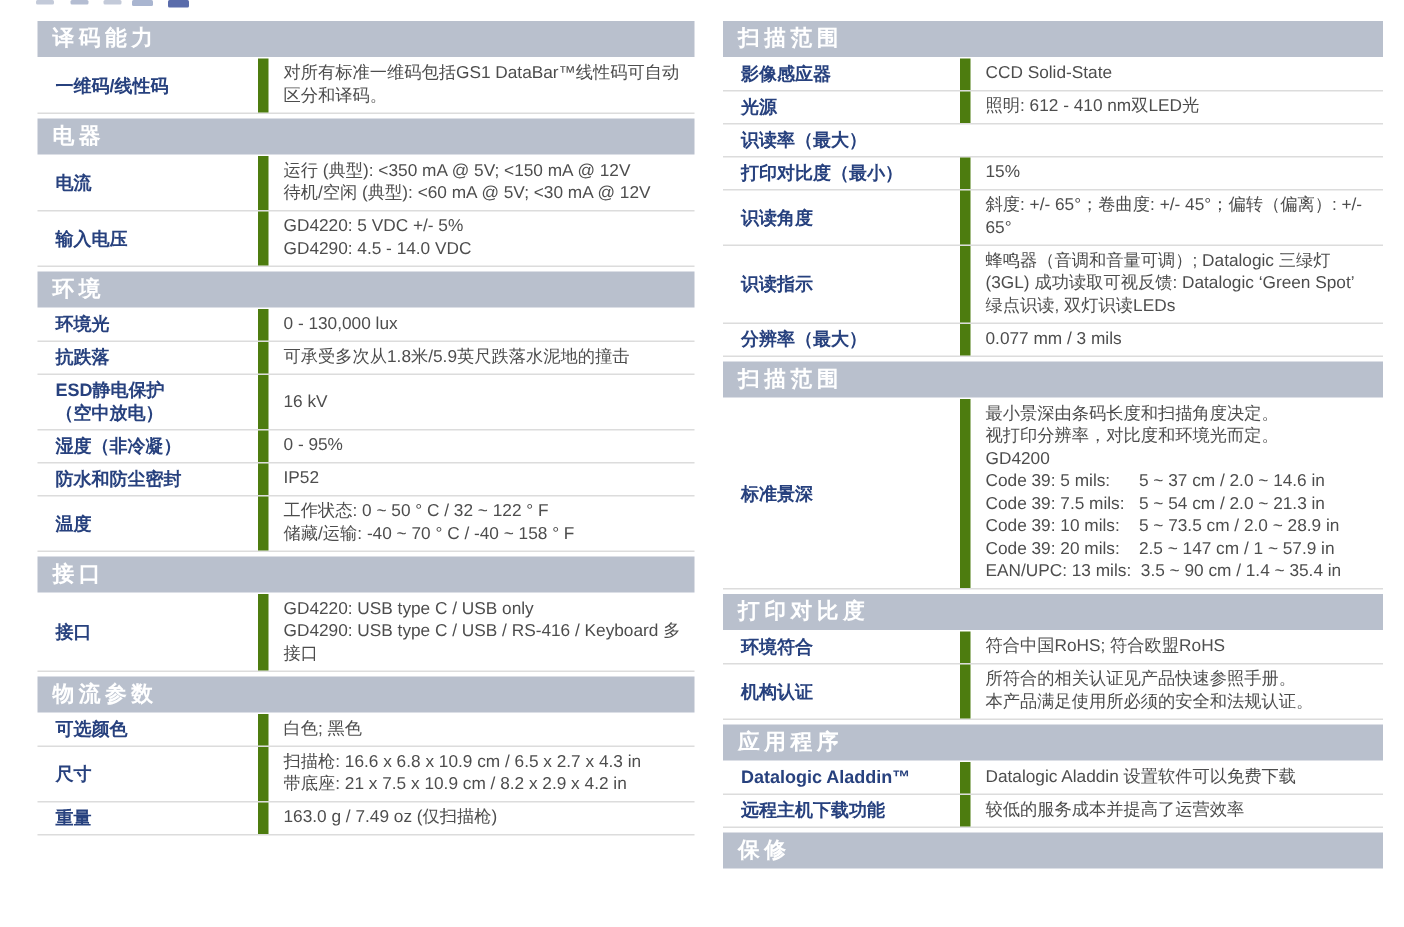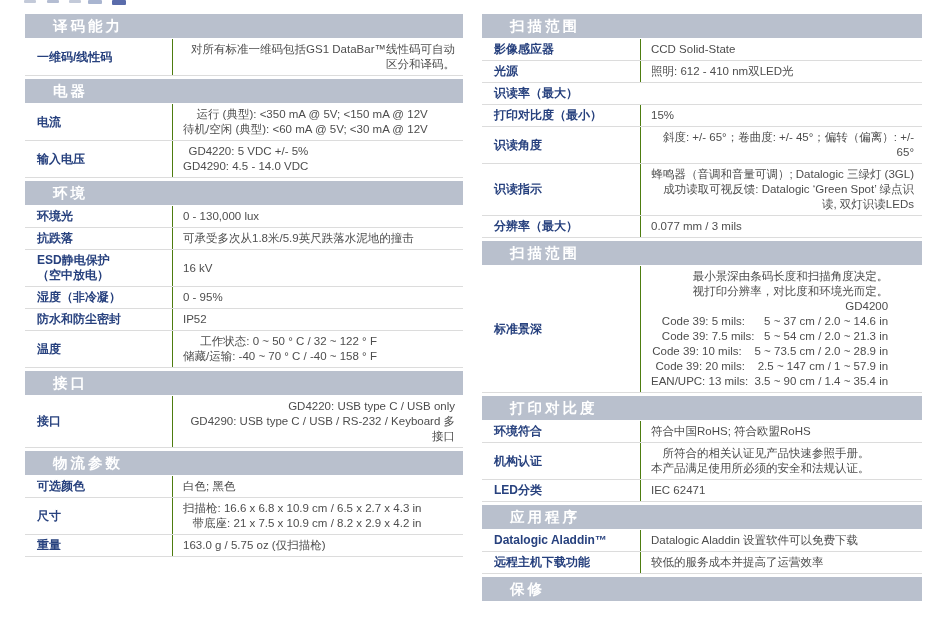--- a/index.html
+++ b/index.html
@@ -11,39 +11,38 @@
   }
   .frag{position:absolute;top:0;border-radius:1px}
   .column{position:absolute;top:14px}
   .col-left{left:25px;width:438px}
   .col-right{left:482px;width:440px}
   .section{margin-bottom:3px}
   .bar{
     height:24px;line-height:24px;
     background:#b9c0cd;color:#ffffff;
     font-size:14.5px;font-weight:bold;letter-spacing:3px;
-    padding-left:28px;box-sizing:border-box;
+    padding-left:10px;box-sizing:border-box;
     margin-bottom:1px;
   }
   .row{display:flex;align-items:stretch;border-bottom:1px solid #dcdcdc}
   .cell-label{
     flex:0 0 auto;display:flex;align-items:center;
     box-sizing:border-box;padding:3px 6px 3px 12px;
     color:#27417e;font-weight:bold;font-size:12px;line-height:15px;
     white-space:pre-line;
   }
   .col-left  .cell-label{width:147px}
   .col-right .cell-label{width:158px}
   .cell-value{
     flex:1 1 auto;display:flex;align-items:center;
     box-sizing:border-box;padding:3px 8px 3px 10px;
-    border-left:1px solid #4d7c0f;
+    border-left:7px solid #4d7c0f;
     color:#4d4d4d;font-size:11.5px;line-height:15px;
     white-space:pre-wrap;
-    text-align:right;
   }
 </style>
 </head>
 <body>
 
 <div class="frag" style="left:24px;width:12px;height:3px;background:#c3cad9"></div>
 <div class="frag" style="left:47px;width:12px;height:3px;background:#b4bdd2"></div>
 <div class="frag" style="left:69px;width:12px;height:3px;background:#c3cad9"></div>
 <div class="frag" style="left:88px;width:14px;height:4px;background:#a9b5d0"></div>
 <div class="frag" style="left:112px;width:14px;height:5px;background:#5a6cab"></div>
@@ -96,37 +95,37 @@
         <div class="cell-label">温度</div>
         <div class="cell-value">工作状态: 0 ~ 50 ° C / 32 ~ 122 ° F
 储藏/运输: -40 ~ 70 ° C / -40 ~ 158 ° F</div>
       </div>
     </div>
     <div class="section">
       <div class="bar">接口</div>
       <div class="row">
         <div class="cell-label">接口</div>
         <div class="cell-value">GD4220: USB type C / USB only
-GD4290: USB type C / USB / RS-232 / Keyboard 多接口</div>
+GD4290: USB type C / USB / RS-416 / Keyboard 多接口</div>
       </div>
     </div>
     <div class="section">
       <div class="bar">物流参数</div>
       <div class="row">
         <div class="cell-label">可选颜色</div>
         <div class="cell-value">白色; 黑色</div>
       </div>
       <div class="row">
         <div class="cell-label">尺寸</div>
         <div class="cell-value">扫描枪: 16.6 x 6.8 x 10.9 cm / 6.5 x 2.7 x 4.3 in
 带底座: 21 x 7.5 x 10.9 cm / 8.2 x 2.9 x 4.2 in</div>
       </div>
       <div class="row">
         <div class="cell-label">重量</div>
-        <div class="cell-value">163.0 g / 5.75 oz (仅扫描枪)</div>
+        <div class="cell-value">163.0 g / 7.49 oz (仅扫描枪)</div>
       </div>
     </div>
   </div>
 <div class="column col-right">
     <div class="section">
       <div class="bar">扫描范围</div>
       <div class="row">
         <div class="cell-label">影像感应器</div>
         <div class="cell-value">CCD Solid-State</div>
       </div>
@@ -172,24 +171,20 @@
       <div class="bar">打印对比度</div>
       <div class="row">
         <div class="cell-label">环境符合</div>
         <div class="cell-value">符合中国RoHS; 符合欧盟RoHS</div>
       </div>
       <div class="row">
         <div class="cell-label">机构认证</div>
         <div class="cell-value">所符合的相关认证见产品快速参照手册。
 本产品满足使用所必须的安全和法规认证。</div>
       </div>
-      <div class="row">
-        <div class="cell-label">LED分类</div>
-        <div class="cell-value">IEC 62471</div>
-      </div>
     </div>
     <div class="section">
       <div class="bar">应用程序</div>
       <div class="row">
         <div class="cell-label">Datalogic Aladdin™</div>
         <div class="cell-value">Datalogic Aladdin 设置软件可以免费下载</div>
       </div>
       <div class="row">
         <div class="cell-label">远程主机下载功能</div>
         <div class="cell-value">较低的服务成本并提高了运营效率</div>

